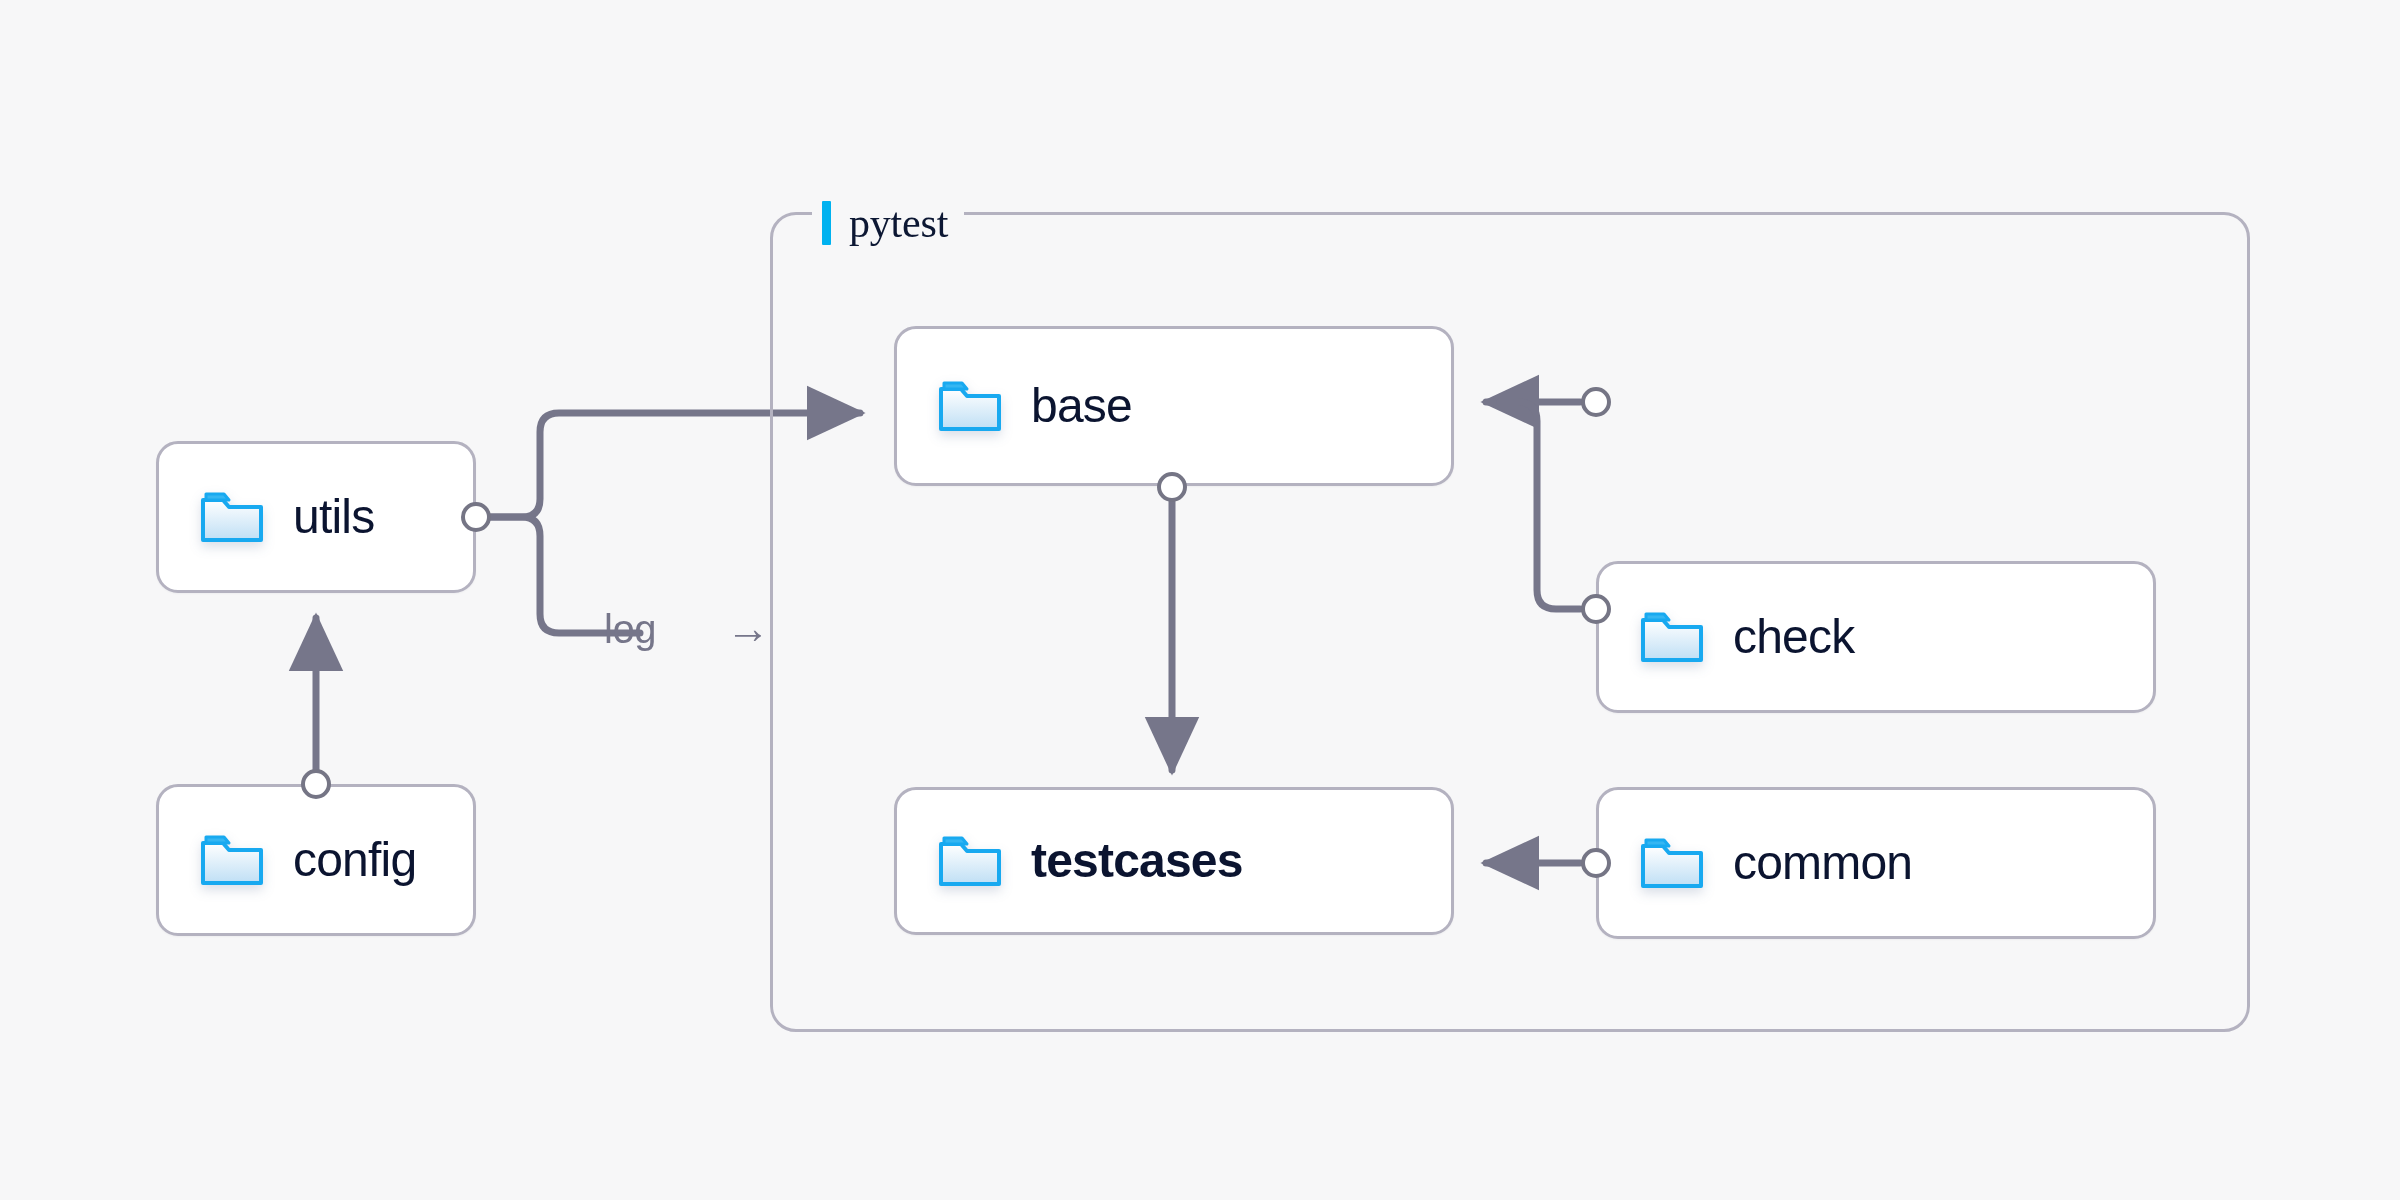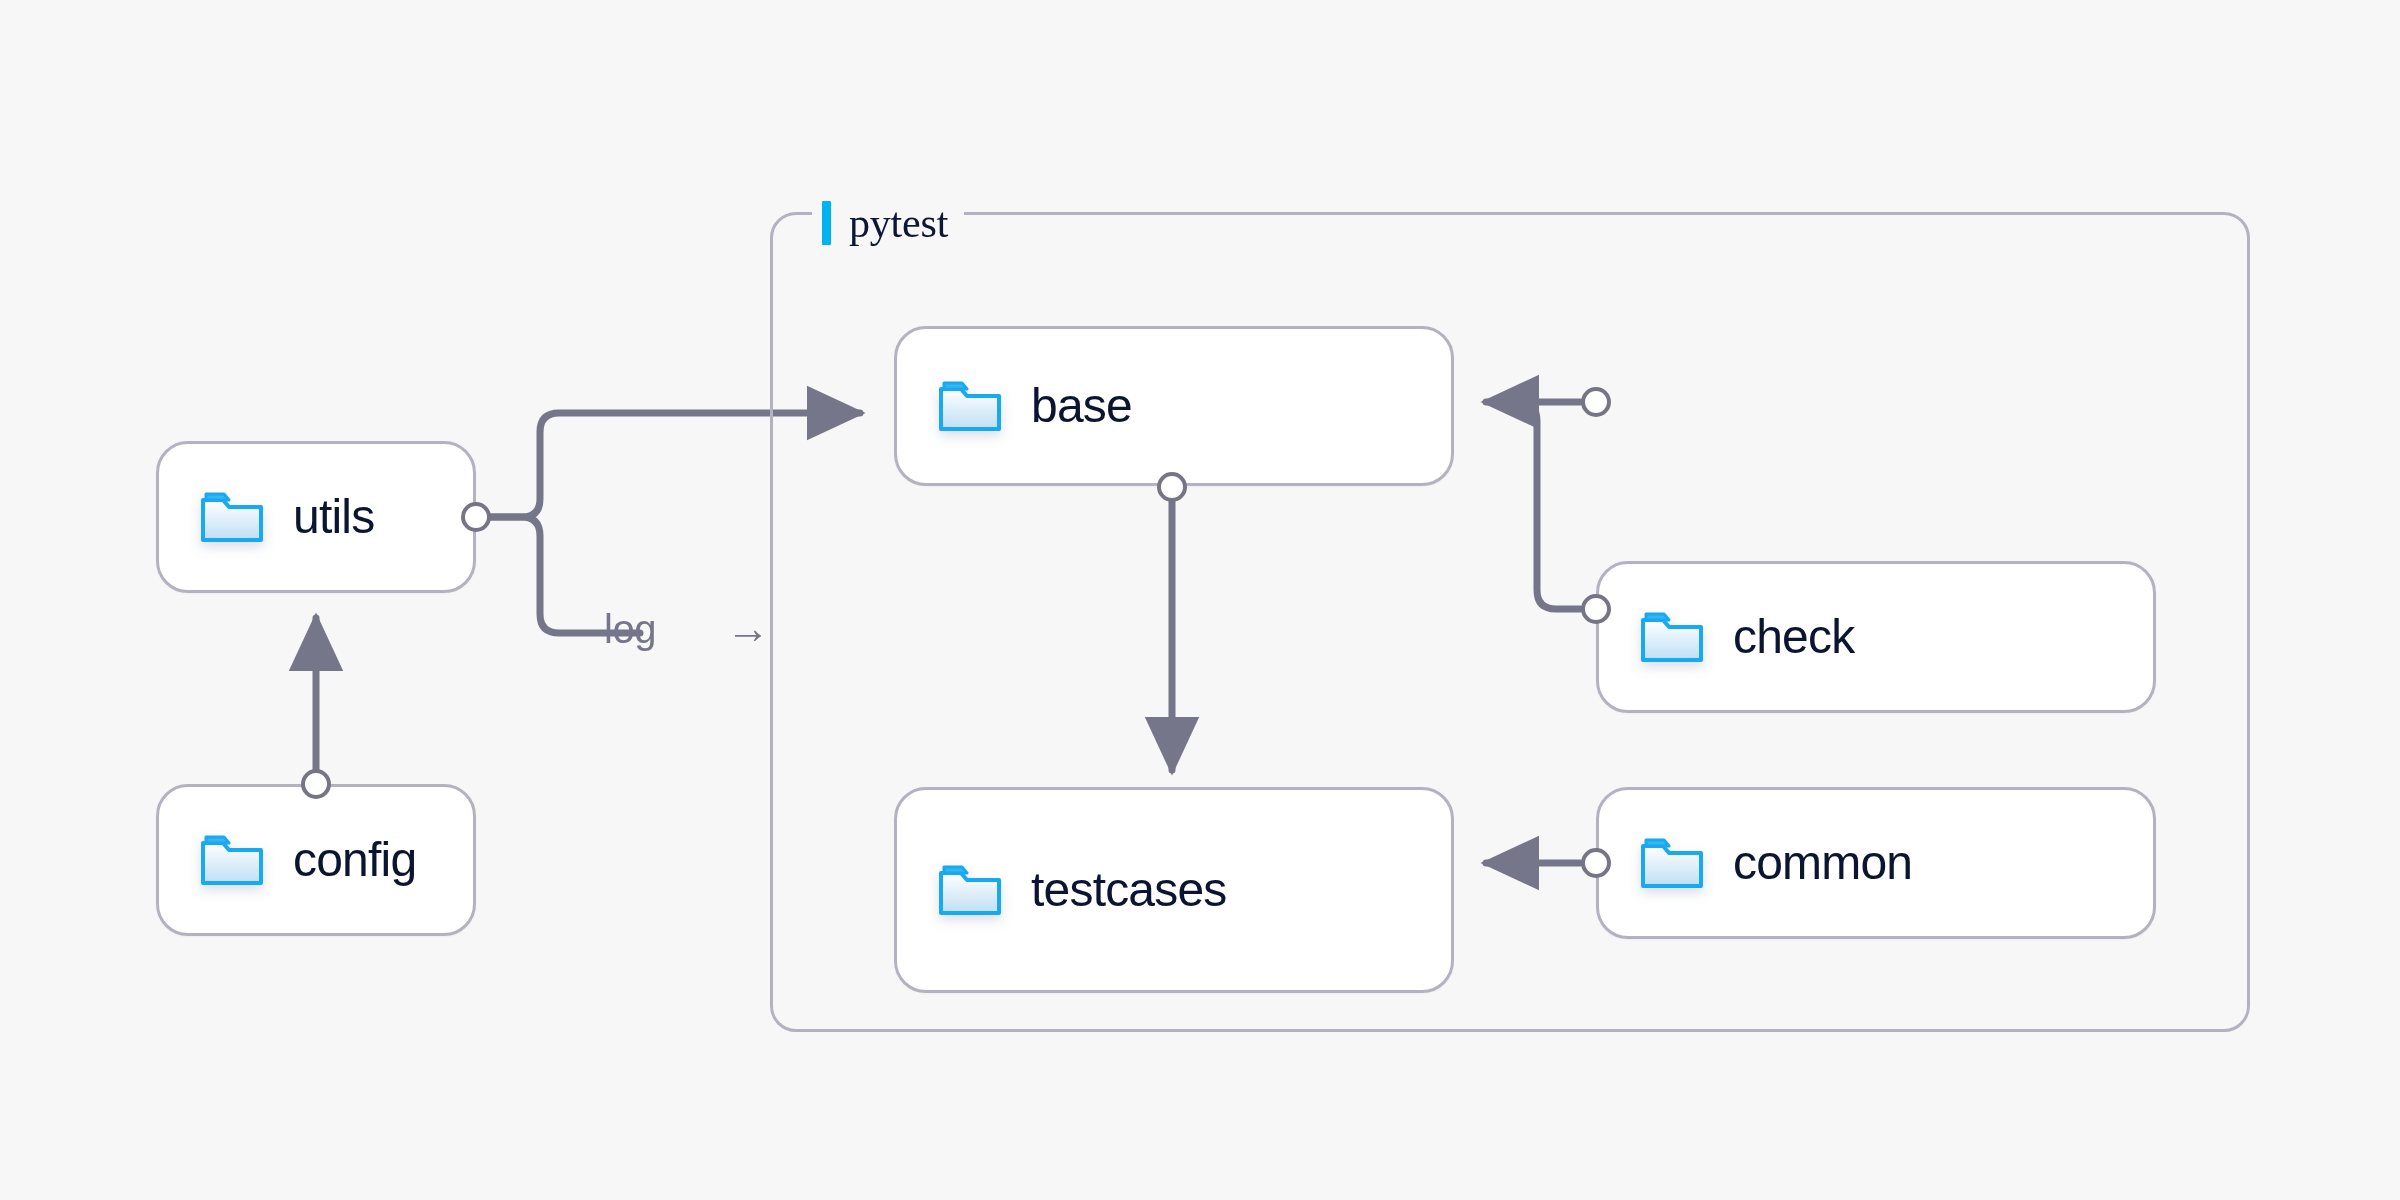--- a/index.html
+++ b/index.html
@@ -54,21 +54,21 @@
     letter-spacing: -0.2px;
     white-space: nowrap;
   }
 
   
   .node {
     position: absolute;
     box-sizing: border-box;
     background: #ffffff;
     border: 3px solid #b4b2c0;
-    border-radius: 32px;
+    border-radius: 22px;
     display: flex;
     align-items: center;
     padding-left: 42px;
     gap: 30px;
     box-shadow: 0 1px 2px rgba(20,22,40,0.04);
   }
   .node-label {
     font-size: 48px;
     color: #0b1430;
     letter-spacing: -0.8px;
@@ -173,21 +173,21 @@
     <span class="folder-icon">
       <svg viewBox="0 0 62 54" width="62" height="54">
         <path d="M2 10 h20 l6 7 h32 v33 h-58 z" fill="url(#fg1)" stroke="#18a9f0" stroke-width="4" stroke-linejoin="round"></path>
         <path d="M5 4 h18 l5 6 h-23 z" fill="#35b6f2" stroke="#18a9f0" stroke-width="3" stroke-linejoin="round"></path>
       </svg>
     </span>
     <span class="node-label">base</span>
   </div>
   <span class="port" style="left:1157px; top:472px;"></span>
 
-  <div class="node" style="left:894px; top:787px; width:560px; height:206px;">
+  <div class="node" style="left:894px; top:787px; width:560px; height:148px;font-weight:bold;">
     <span class="folder-icon">
       <svg viewBox="0 0 62 54" width="62" height="54">
         <path d="M2 10 h20 l6 7 h32 v33 h-58 z" fill="url(#fg1)" stroke="#18a9f0" stroke-width="4" stroke-linejoin="round"></path>
         <path d="M5 4 h18 l5 6 h-23 z" fill="#35b6f2" stroke="#18a9f0" stroke-width="3" stroke-linejoin="round"></path>
       </svg>
     </span>
     <span class="node-label">testcases</span>
   </div>
 
   <span class="port" style="left:1581px; top:387px;"></span>

